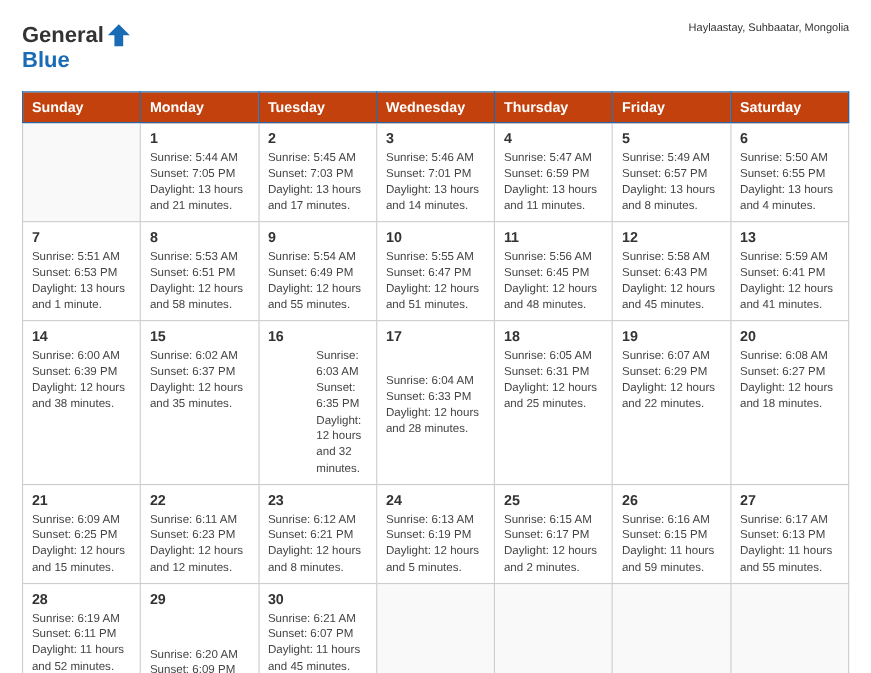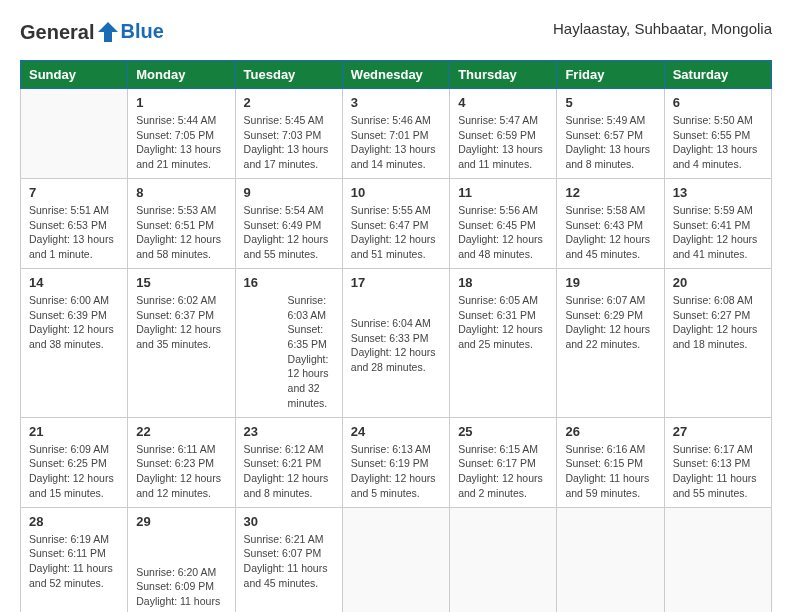--- a/index.html
+++ b/index.html
@@ -11,21 +11,21 @@
       padding: 20px;
     }
     .header {
       display: flex;
       justify-content: space-between;
       align-items: flex-start;
       margin-bottom: 16px;
     }
     .logo {
       display: flex;
-      flex-direction: row;
+      flex-direction: column;
       align-items: flex-start;
     }
     .logo-text {
       display: flex;
       align-items: center;
     }
     .logo-general {
       font-size: 20px;
       font-weight: bold;
       color: #333;
@@ -42,30 +42,30 @@
     }
     .title-block {
       text-align: right;
     }
     .month-title {
       font-size: 36px;
       font-weight: bold;
       color: #333;
     }
     .location-title {
-      font-size: 15px;
+      font-size: 10px;
       color: #333;
     }
     .calendar-table {
       width: 100%;
       border-collapse: collapse;
       table-layout: fixed;
     }
     .calendar-table th {
-      background-color: #15803d;
+      background-color: #c2410c;
       color: #fff;
       font-size: 13px;
       font-weight: bold;
       padding: 6px 8px;
       text-align: left;
       border: 1px solid #1a6bb5;
     }
     .calendar-table td {
       border: 1px solid #ccc;
       vertical-align: top;

